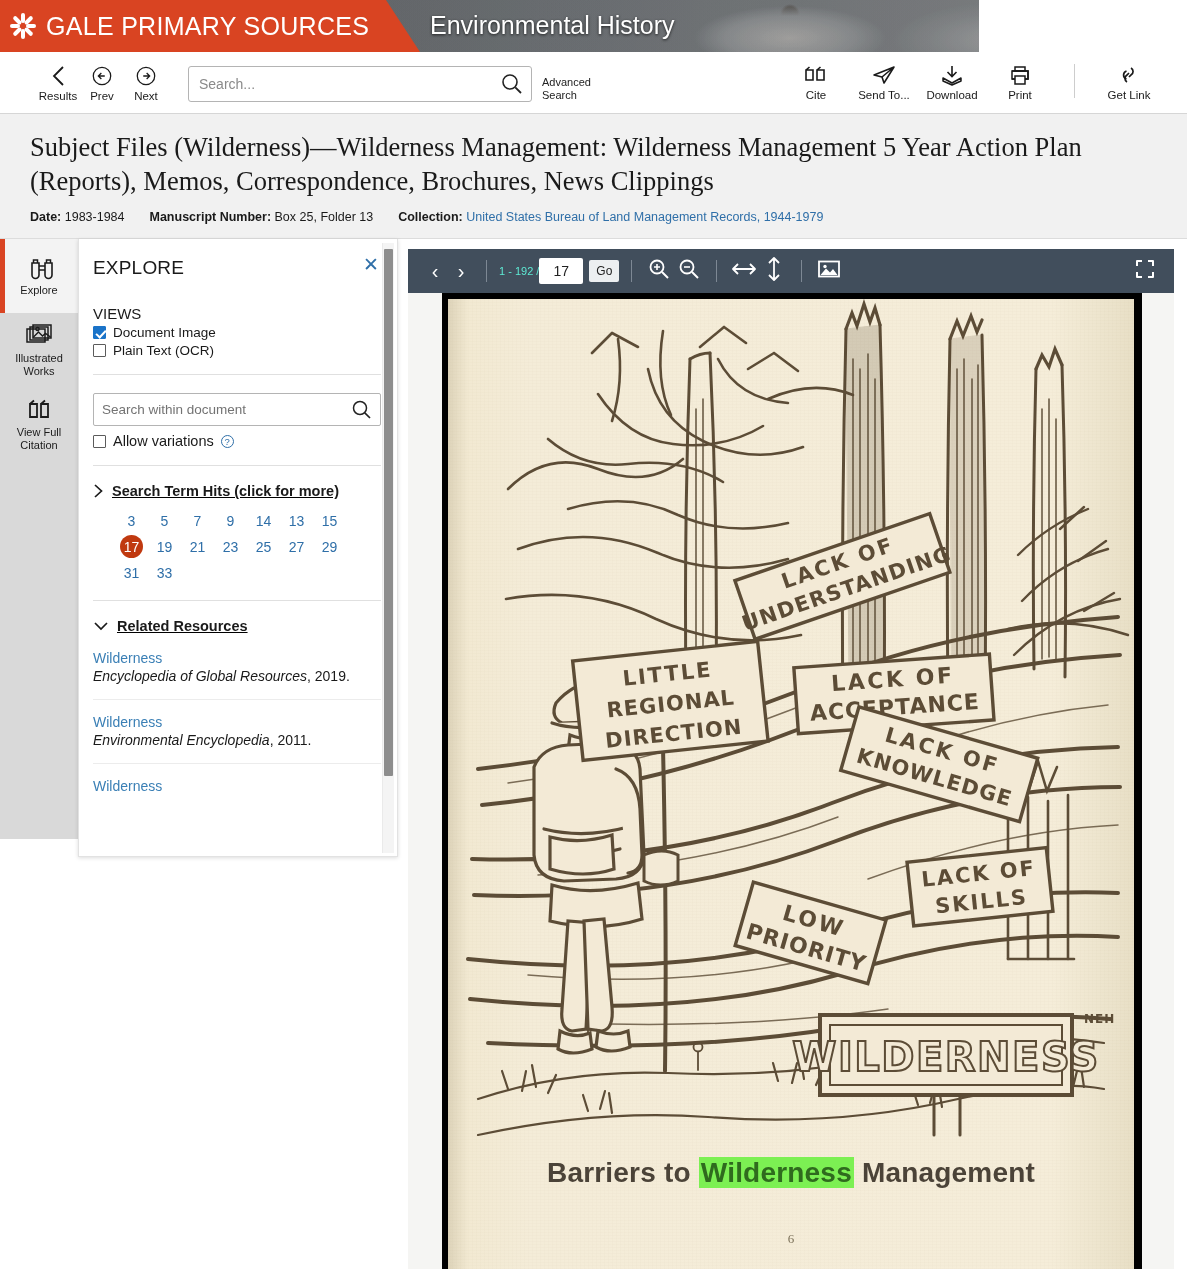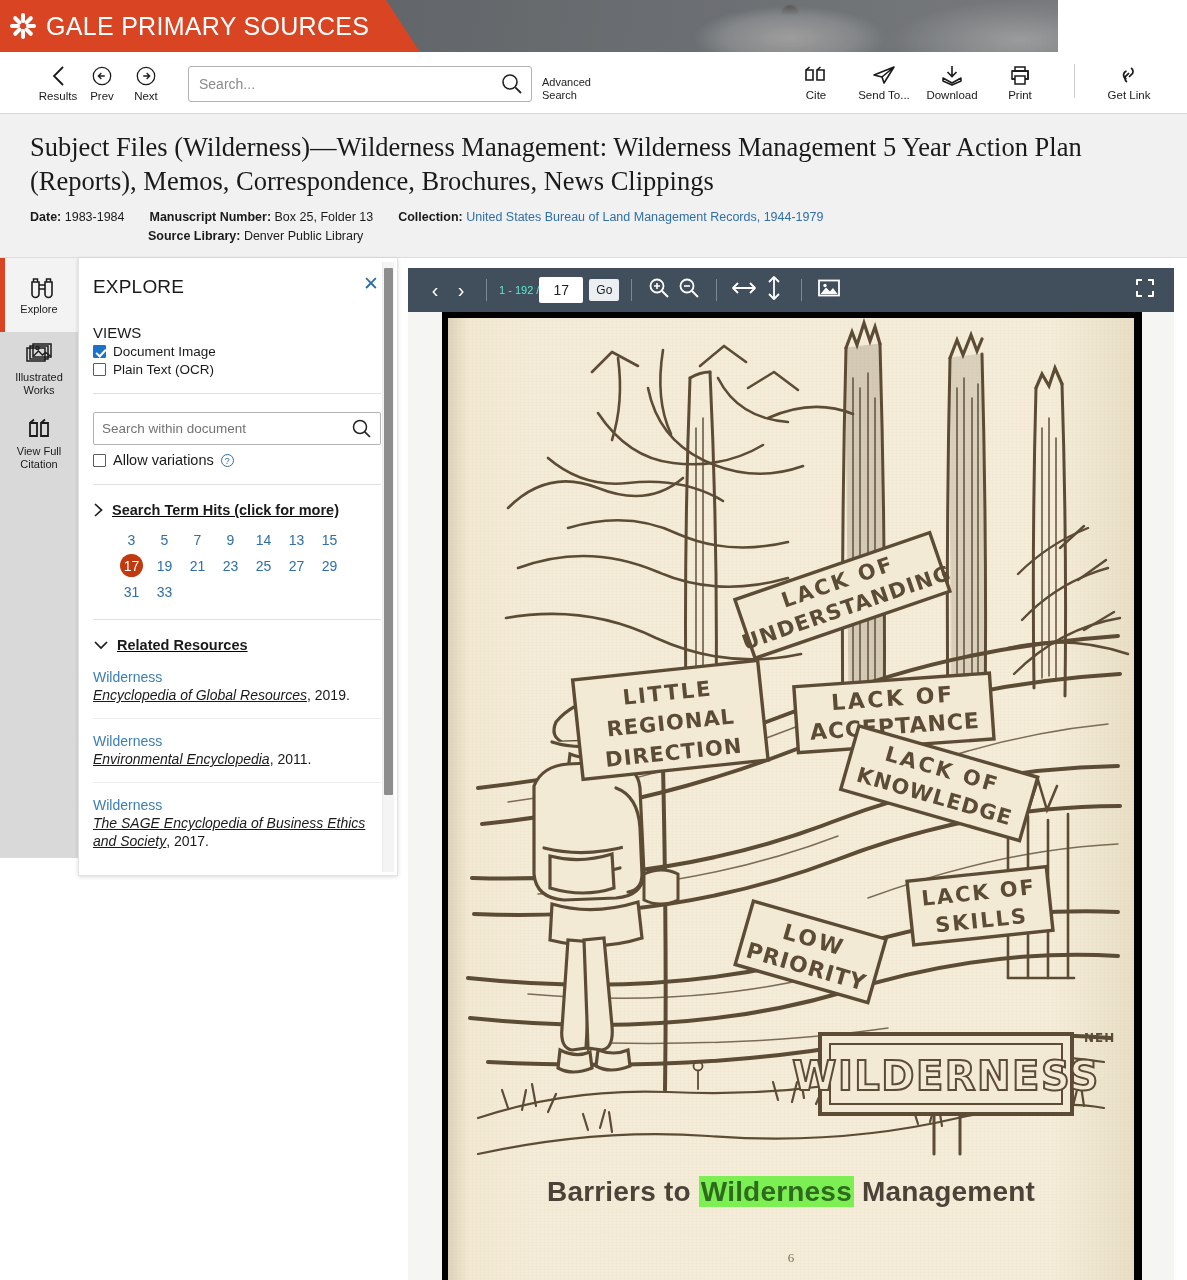--- a/index.html
+++ b/index.html
@@ -8,21 +8,21 @@
     font-family: "Liberation Sans", sans-serif;
     background: #ffffff;
     overflow: hidden;
     position: relative;
   }
 
   
   .brandbar {
     position: relative;
     height: 52px;
-    width: 1058px;
+    width: 979px;
     background: #14532d;
     overflow: hidden;
     text-decoration: underline;
   }
   .brand-photo {
     position: absolute; inset: 0;
     background:
       radial-gradient(ellipse 120px 40px at 790px 38px, #d8d5cf 0%, #9aa3ab 55%, rgba(120,130,140,0) 80%),
       radial-gradient(ellipse 150px 46px at 1020px 40px, #cfd2d4 0%, #8d969e 60%, rgba(90,100,110,0) 85%),
       radial-gradient(ellipse 130px 44px at 1160px 34px, #c8cdd1 0%, #7e878f 60%, rgba(80,90,100,0) 85%),
@@ -190,21 +190,21 @@
   .hit {
     height: 23px; display: flex; align-items: center; justify-content: center;
     font-size: 14px; color: #2f6fa8; cursor: pointer;
   }
   .hit.cur {
     background: #c0390f; color: #fff; border-radius: 50%; width: 23px; margin: 0 auto;
   }
   .rr-item { margin-top: 14px; }
   .rr-link { color: #3a7fb5; font-size: 14px; cursor: pointer; }
   .rr-sub { font-size: 14px; color: #1a1a1a; line-height: 18px; margin-top: 1px; }
-  .rr-sub i { font-style: italic; text-decoration: underline; }
+  .rr-sub i { font-style: italic; }
   .rr-rule { height: 1px; background: #ececec; margin-top: 14px; }
 
   
   .panel-sb {
     position: absolute; right: 3px; top: 4px; width: 12px; height: 610px;
     background: #f4f4f4; border-left: 1px solid #eaeaea;
   }
   .panel-sb .thumb {
     position: absolute; left: 1px; top: 6px; width: 9px; height: 527px;
     background: #8d8d8d; border-radius: 1px;
@@ -278,20 +278,21 @@
         <i></i>
         <i></i>
         <i></i>
         <i></i>
         <i></i>
         <i></i>
         <i></i>
     </div>
     <div class="brand-title">GALE PRIMARY SOURCES</div>
   </div>
+  <div class="product-title">Environmental History</div>
 </div>
 
 <div class="toolbar">
   <div class="tb-left">
 
     <div class="nav-btn">
       <svg width="20" height="24" viewBox="0 0 20 24">
         <path d="M15 3 L6 12 L15 21" fill="none" stroke="#1a1a1a" stroke-width="1.8"></path>
       </svg>
       <span class="lbl">Results</span>
@@ -379,24 +380,20 @@
   <div class="doc-title">Subject Files (Wilderness)—Wilderness Management: Wilderness Management 5 Year Action Plan (Reports), Memos, Correspondence, Brochures, News Clippings</div>
   <div class="meta-row">
     <span class="k">Date:</span>
     <span>1983-1984</span>
     <span class="sep"></span>
     <span class="k">Manuscript Number:</span>
     <span>Box 25, Folder 13</span>
     <span class="sep"></span>
     <span class="k">Collection:</span>
     <a class="meta-link" href="#">United States Bureau of Land Management Records, 1944-1979</a>
-  </div>
-  <div class="meta-row meta-row2">
-    <span class="k">Source Library:</span>
-    <span>Denver Public Library</span>
   </div>
 </div>
 
 <div class="main">
 
   <div class="rail">
     <div class="rail-item active">
       <svg width="30" height="26" viewBox="0 0 30 26">
         <path d="M5 8 h7 v12 a3.5 3.5 0 0 1 -7 0 z" fill="none" stroke="#1b1b1b" stroke-width="1.6"></path>
         <path d="M18 8 h7 v12 a3.5 3.5 0 0 1 -7 0 z" fill="none" stroke="#1b1b1b" stroke-width="1.6"></path>
@@ -515,23 +512,20 @@
       <div class="rr-item">
         <div class="rr-link">Wilderness</div>
         <div class="rr-sub">
           <i>Environmental Encyclopedia</i><span>, 2011.</span>
         </div>
       </div>
       <div class="rr-rule"></div>
 
       <div class="rr-item">
         <div class="rr-link">Wilderness</div>
-        <div class="rr-sub">
-          <i>The SAGE Encyclopedia of Business Ethics and Society</i><span>, 2017.</span>
-        </div>
       </div>
     </div>
 
     <div class="panel-sb">
       <div class="thumb"></div>
     </div>
   </div>
 
   <div class="viewer">
 

